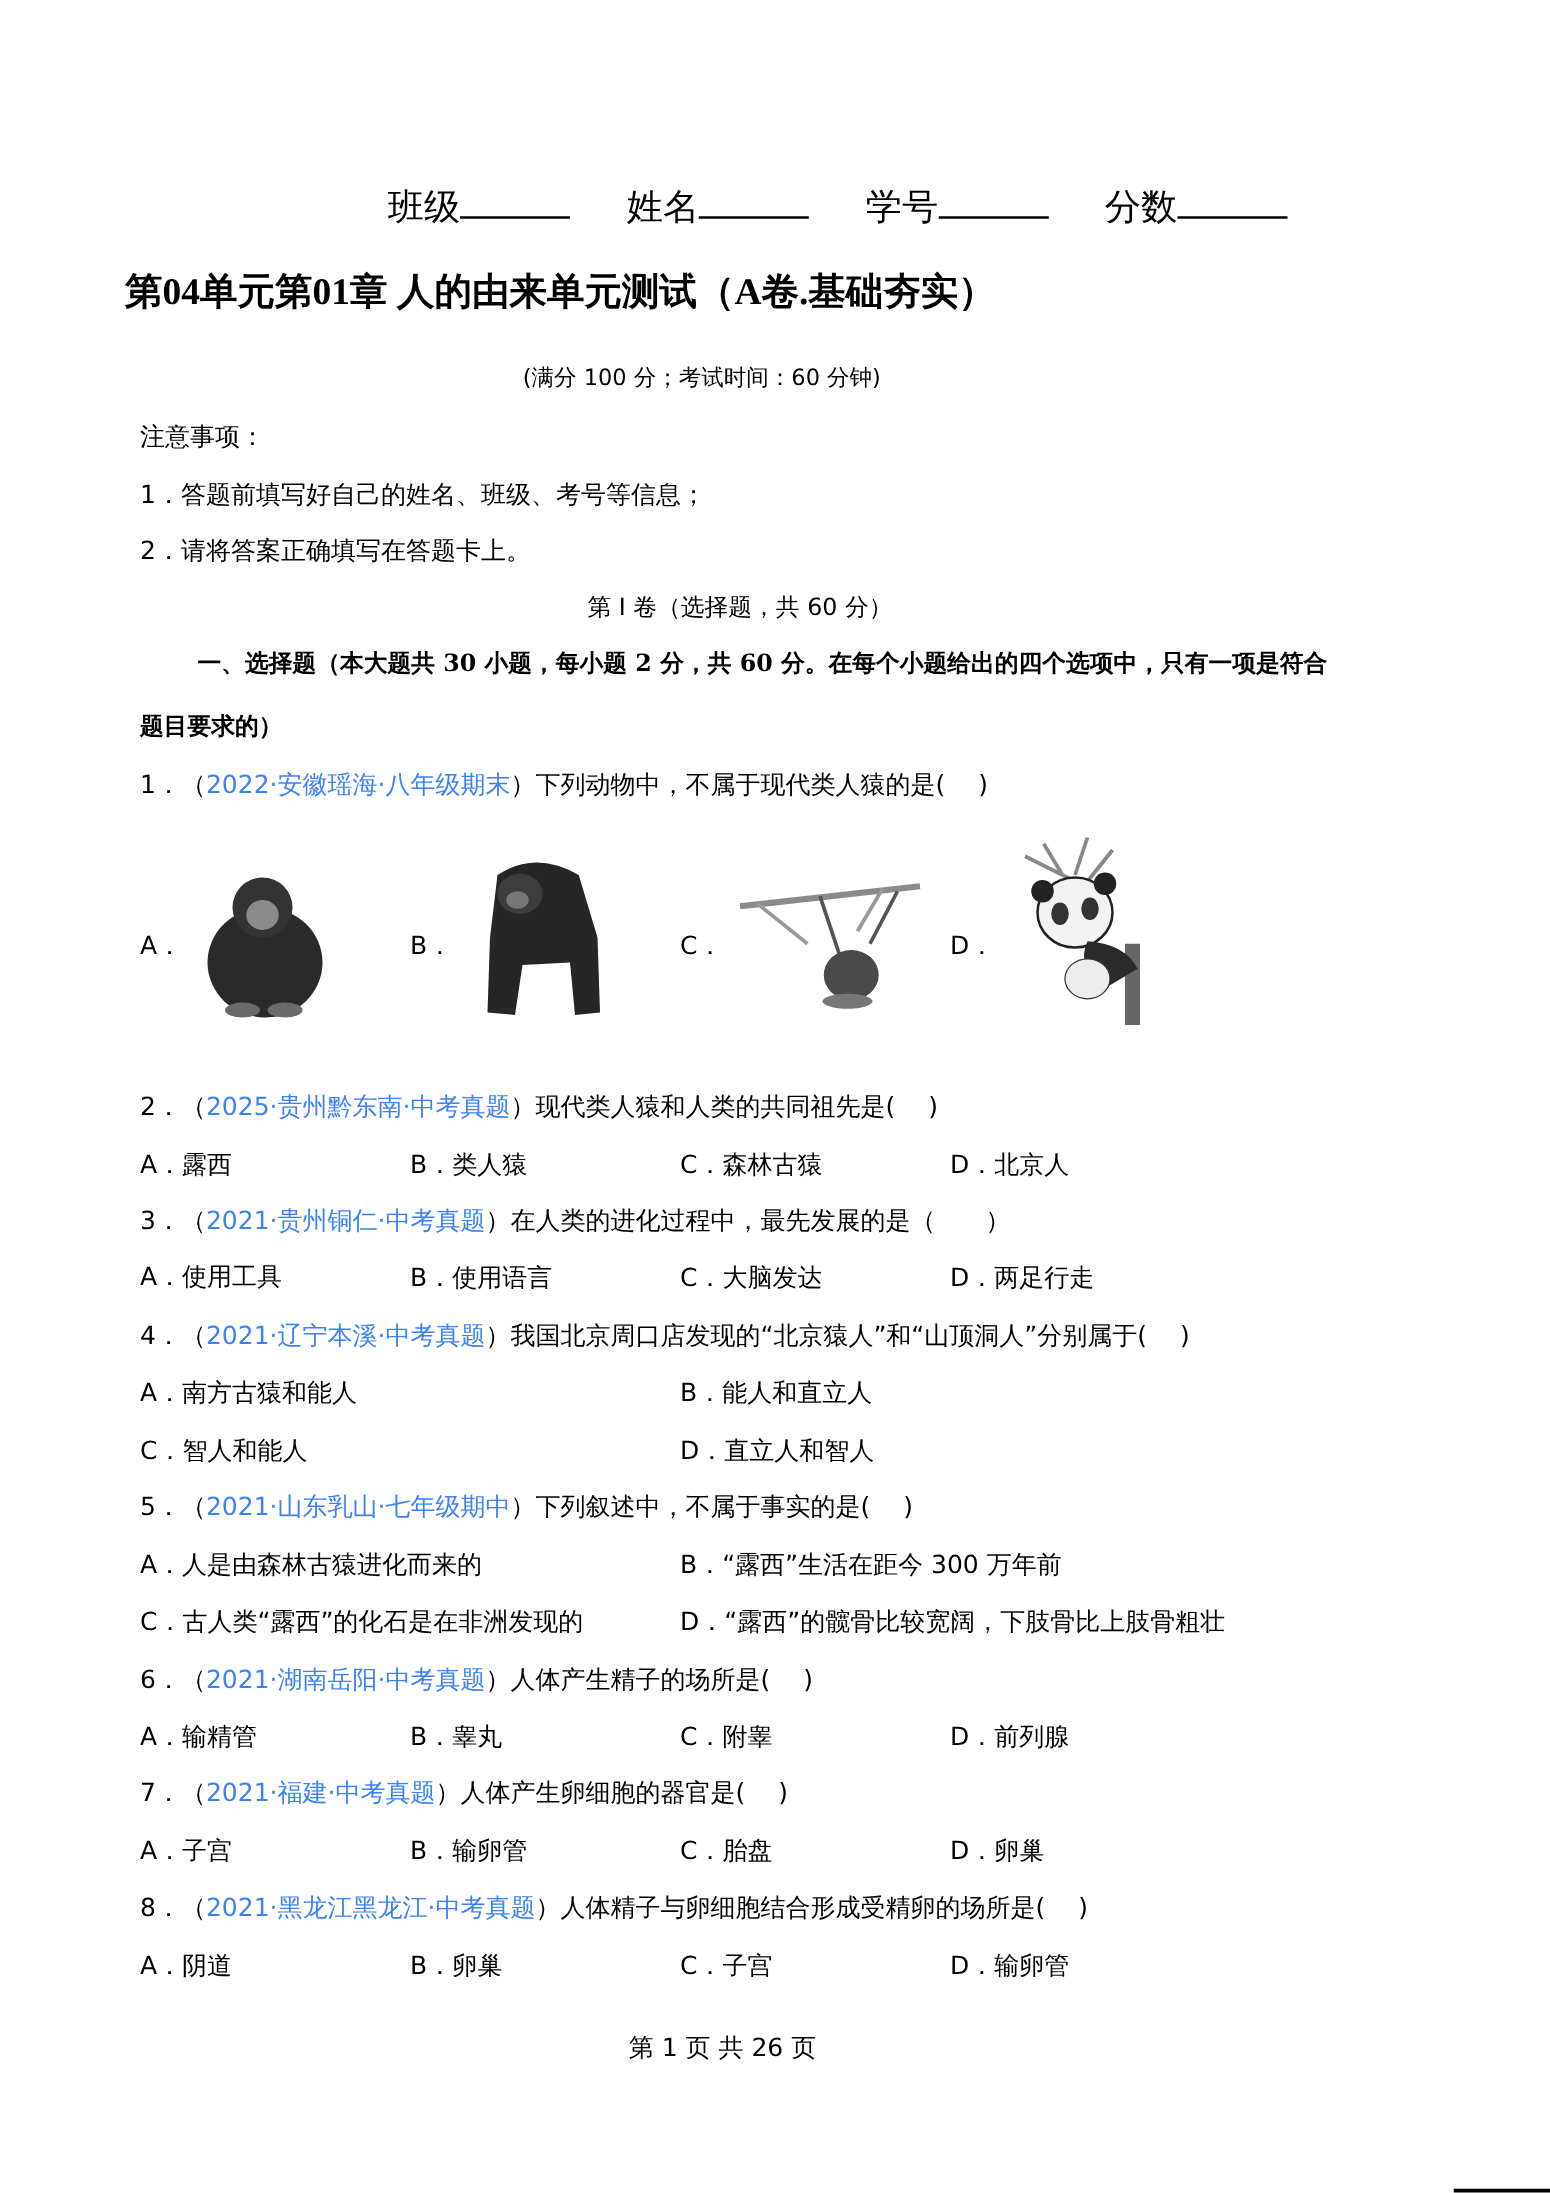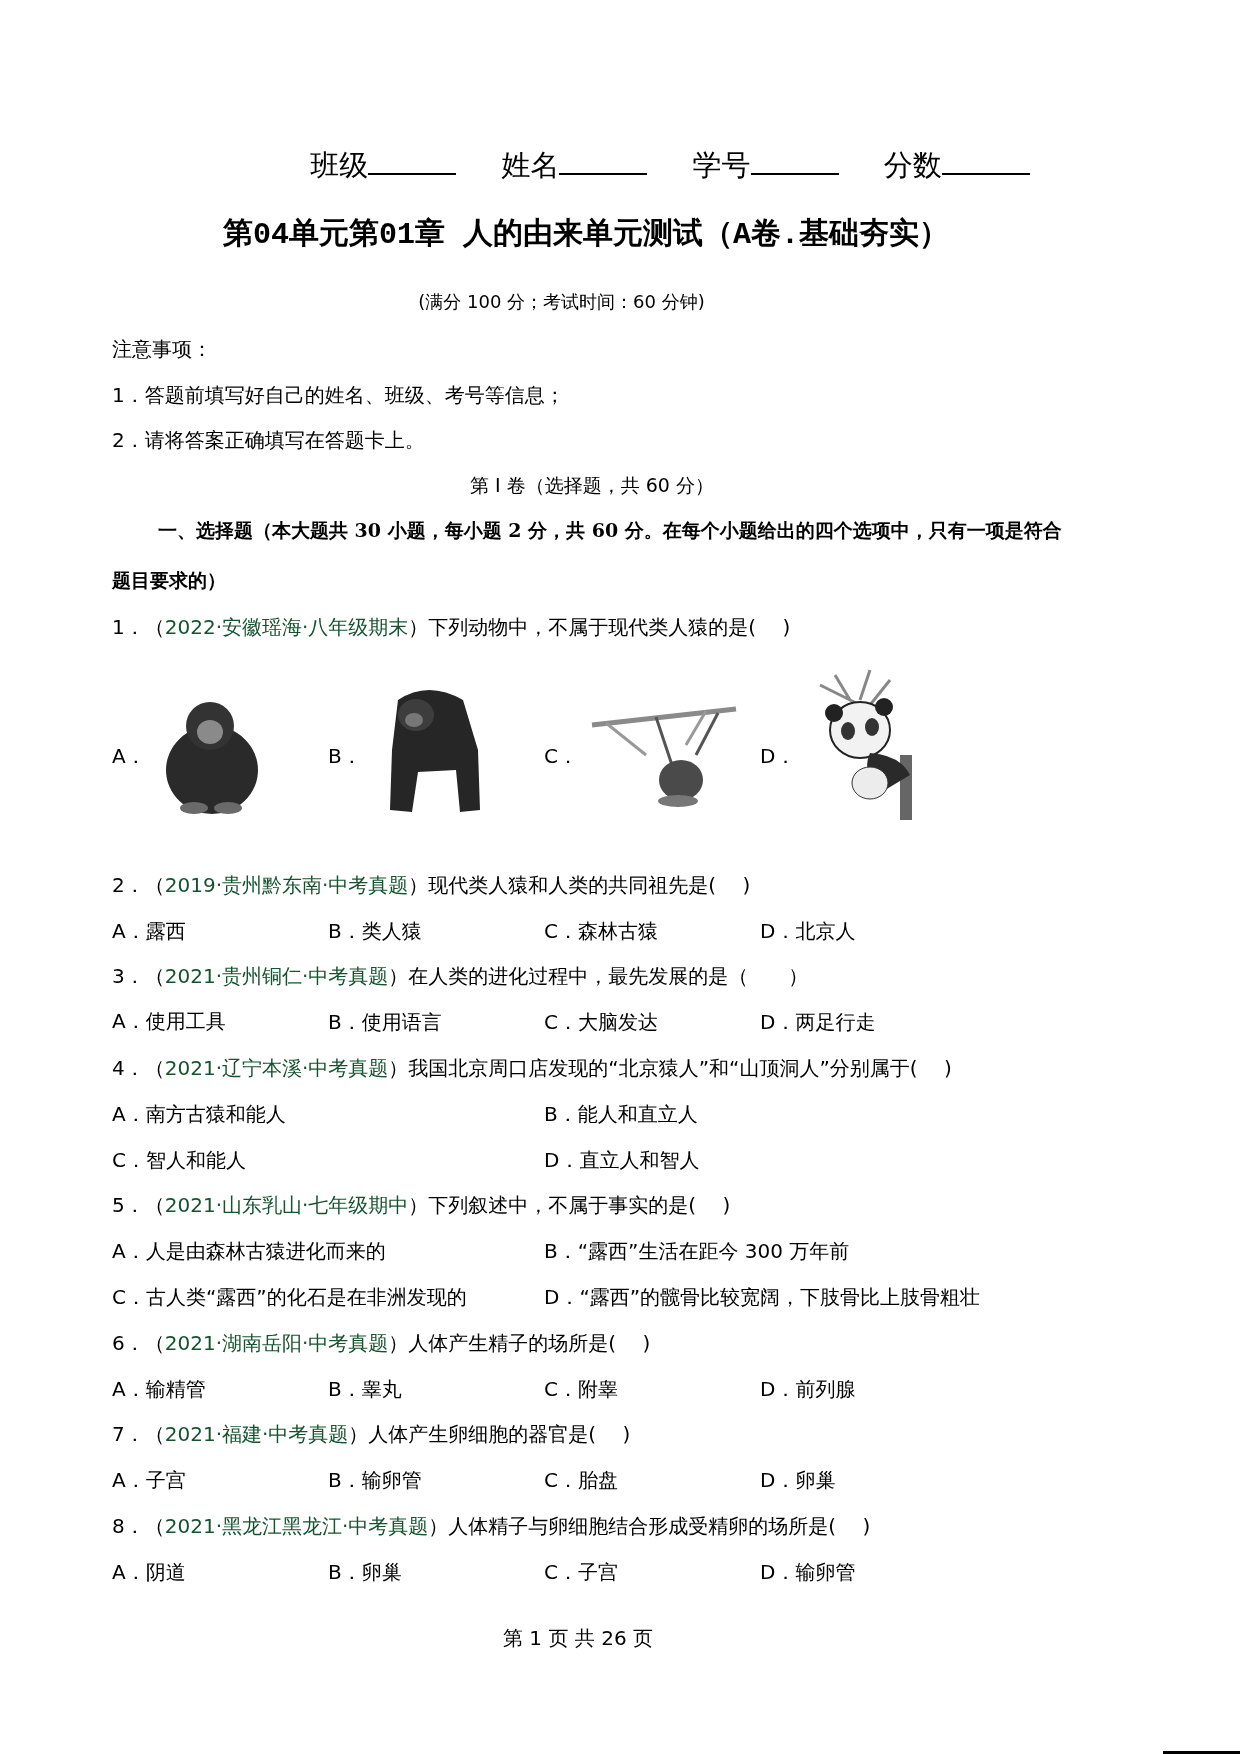--- a/index.html
+++ b/index.html
@@ -5,26 +5,26 @@
     html, body { margin: 0; padding: 0; background: #ffffff; }
     body {
       width: 1240px; height: 1754px; position: relative; overflow: hidden;
       font-family: "DejaVu Sans", "Liberation Sans", sans-serif;
       color: #000000;
     }
     .abs { position: absolute; white-space: nowrap; }
     .header-line { top: 146px; left: 0; width: 1240px; text-align: center; font-size: 29px; padding-left: 100px; box-sizing: border-box; }
     .header-line .field { display: inline-block; margin: 0 18px; }
     .blank { display: inline-block; width: 88px; border-bottom: 2px solid #000; height: 26px; vertical-align: baseline; }
-    .title { top: 213px; left: 0; width: 1072px; text-align: center; font-size: 30px; font-weight: bold; font-family: Liberation Mono, monospace; }
+    .title { top: 213px; left: 0; width: 1072px; text-align: left; font-size: 30px; font-weight: bold; font-family: Liberation Serif, serif; }
     .subtitle { top: 290px; left: 0; width: 1023px; text-align: center; font-size: 18px; padding-left: 100px; box-sizing: border-box;}
     .line { left: 112px; font-size: 20px; }
     .section-title { left: 0; width: 1084px; text-align: center; font-size: 19px; padding-left: 100px; box-sizing: border-box; }
     .bold-serif { font-weight: bold; font-family: "DejaVu Serif", "Liberation Serif", serif; font-size: 19px; }
-    .src { color: #14532d; }
+    .src { color: #3b82f6; }
     .opt { position: absolute; font-size: 20px; white-space: nowrap; }
     .img-box { position: absolute; }
     .footer { top: 1625px; left: 0; width: 1156px; text-align: center; font-size: 20px; padding-left: 0; }
     .corner-line { position: absolute; left: 1163px; top: 1751px; width: 77px; height: 3px; background: #000; }
   </style>
 </head>
 <body>
 
 <div class="abs header-line">
   <span class="field"><span>班级</span><span class="blank"></span></span>
@@ -88,21 +88,21 @@
     <circle cx="34" cy="48" r="9" fill="#222"></circle>
     <circle cx="84" cy="42" r="9" fill="#222"></circle>
     <ellipse cx="48" cy="66" rx="7" ry="9" fill="#333"></ellipse>
     <ellipse cx="72" cy="62" rx="7" ry="9" fill="#333"></ellipse>
     <path d="M70 88 Q100 90 110 110 L85 125 Q60 110 70 88" fill="#2a2a2a"></path>
     <ellipse cx="70" cy="118" rx="18" ry="16" fill="#ececec" stroke="#333"></ellipse>
   </svg>
 </div>
 
 <div class="abs line" style="top:872px;">
-  <span>2．（</span><span class="src">2019·贵州黔东南·中考真题</span><span>）现代类人猿和人类的共同祖先是(　 )</span>
+  <span>2．（</span><span class="src">2025·贵州黔东南·中考真题</span><span>）现代类人猿和人类的共同祖先是(　 )</span>
 </div>
 <div class="opt" style="left:112px;top:918px;">A．露西</div>
 <div class="opt" style="left:328px;top:918px;">B．类人猿</div>
 <div class="opt" style="left:544px;top:918px;">C．森林古猿</div>
 <div class="opt" style="left:760px;top:918px;text-align:center;">D．北京人</div>
 
 <div class="abs line" style="top:963px;">
   <span>3．（</span><span class="src">2021·贵州铜仁·中考真题</span><span>）在人类的进化过程中，最先发展的是（　　）</span>
 </div>
 <div class="opt" style="left:112px;top:1008px;">A．使用工具</div>

